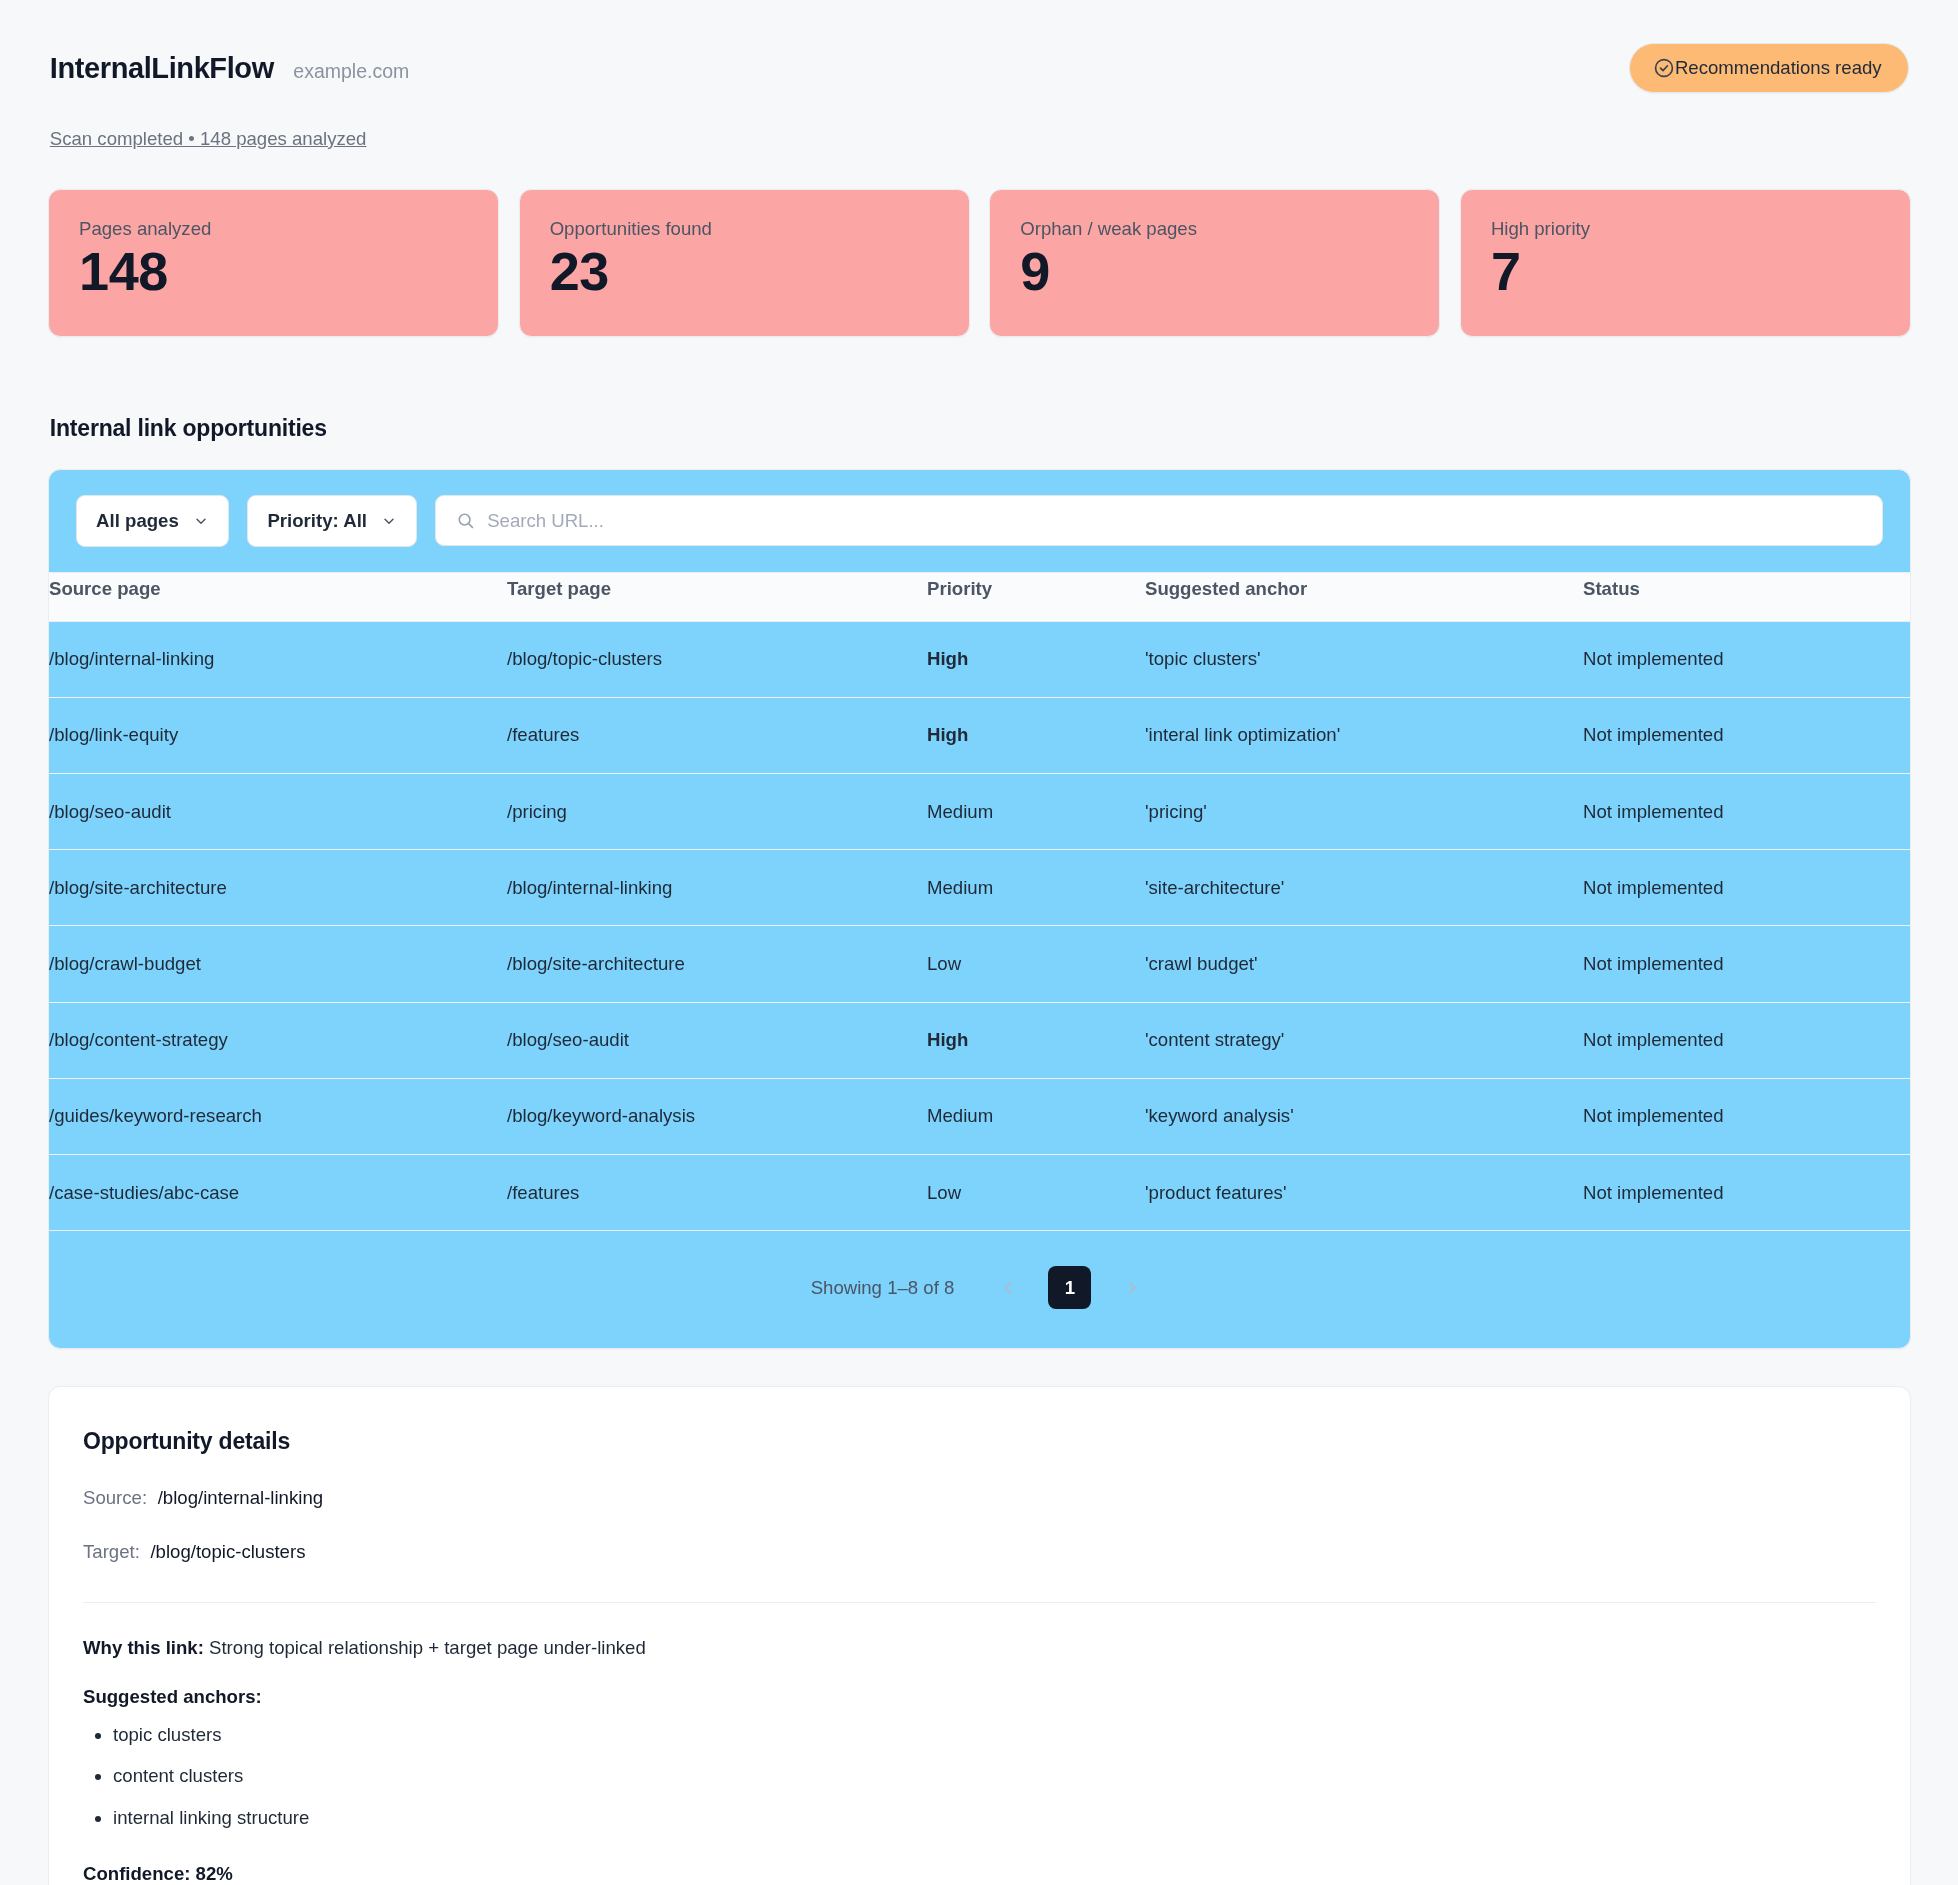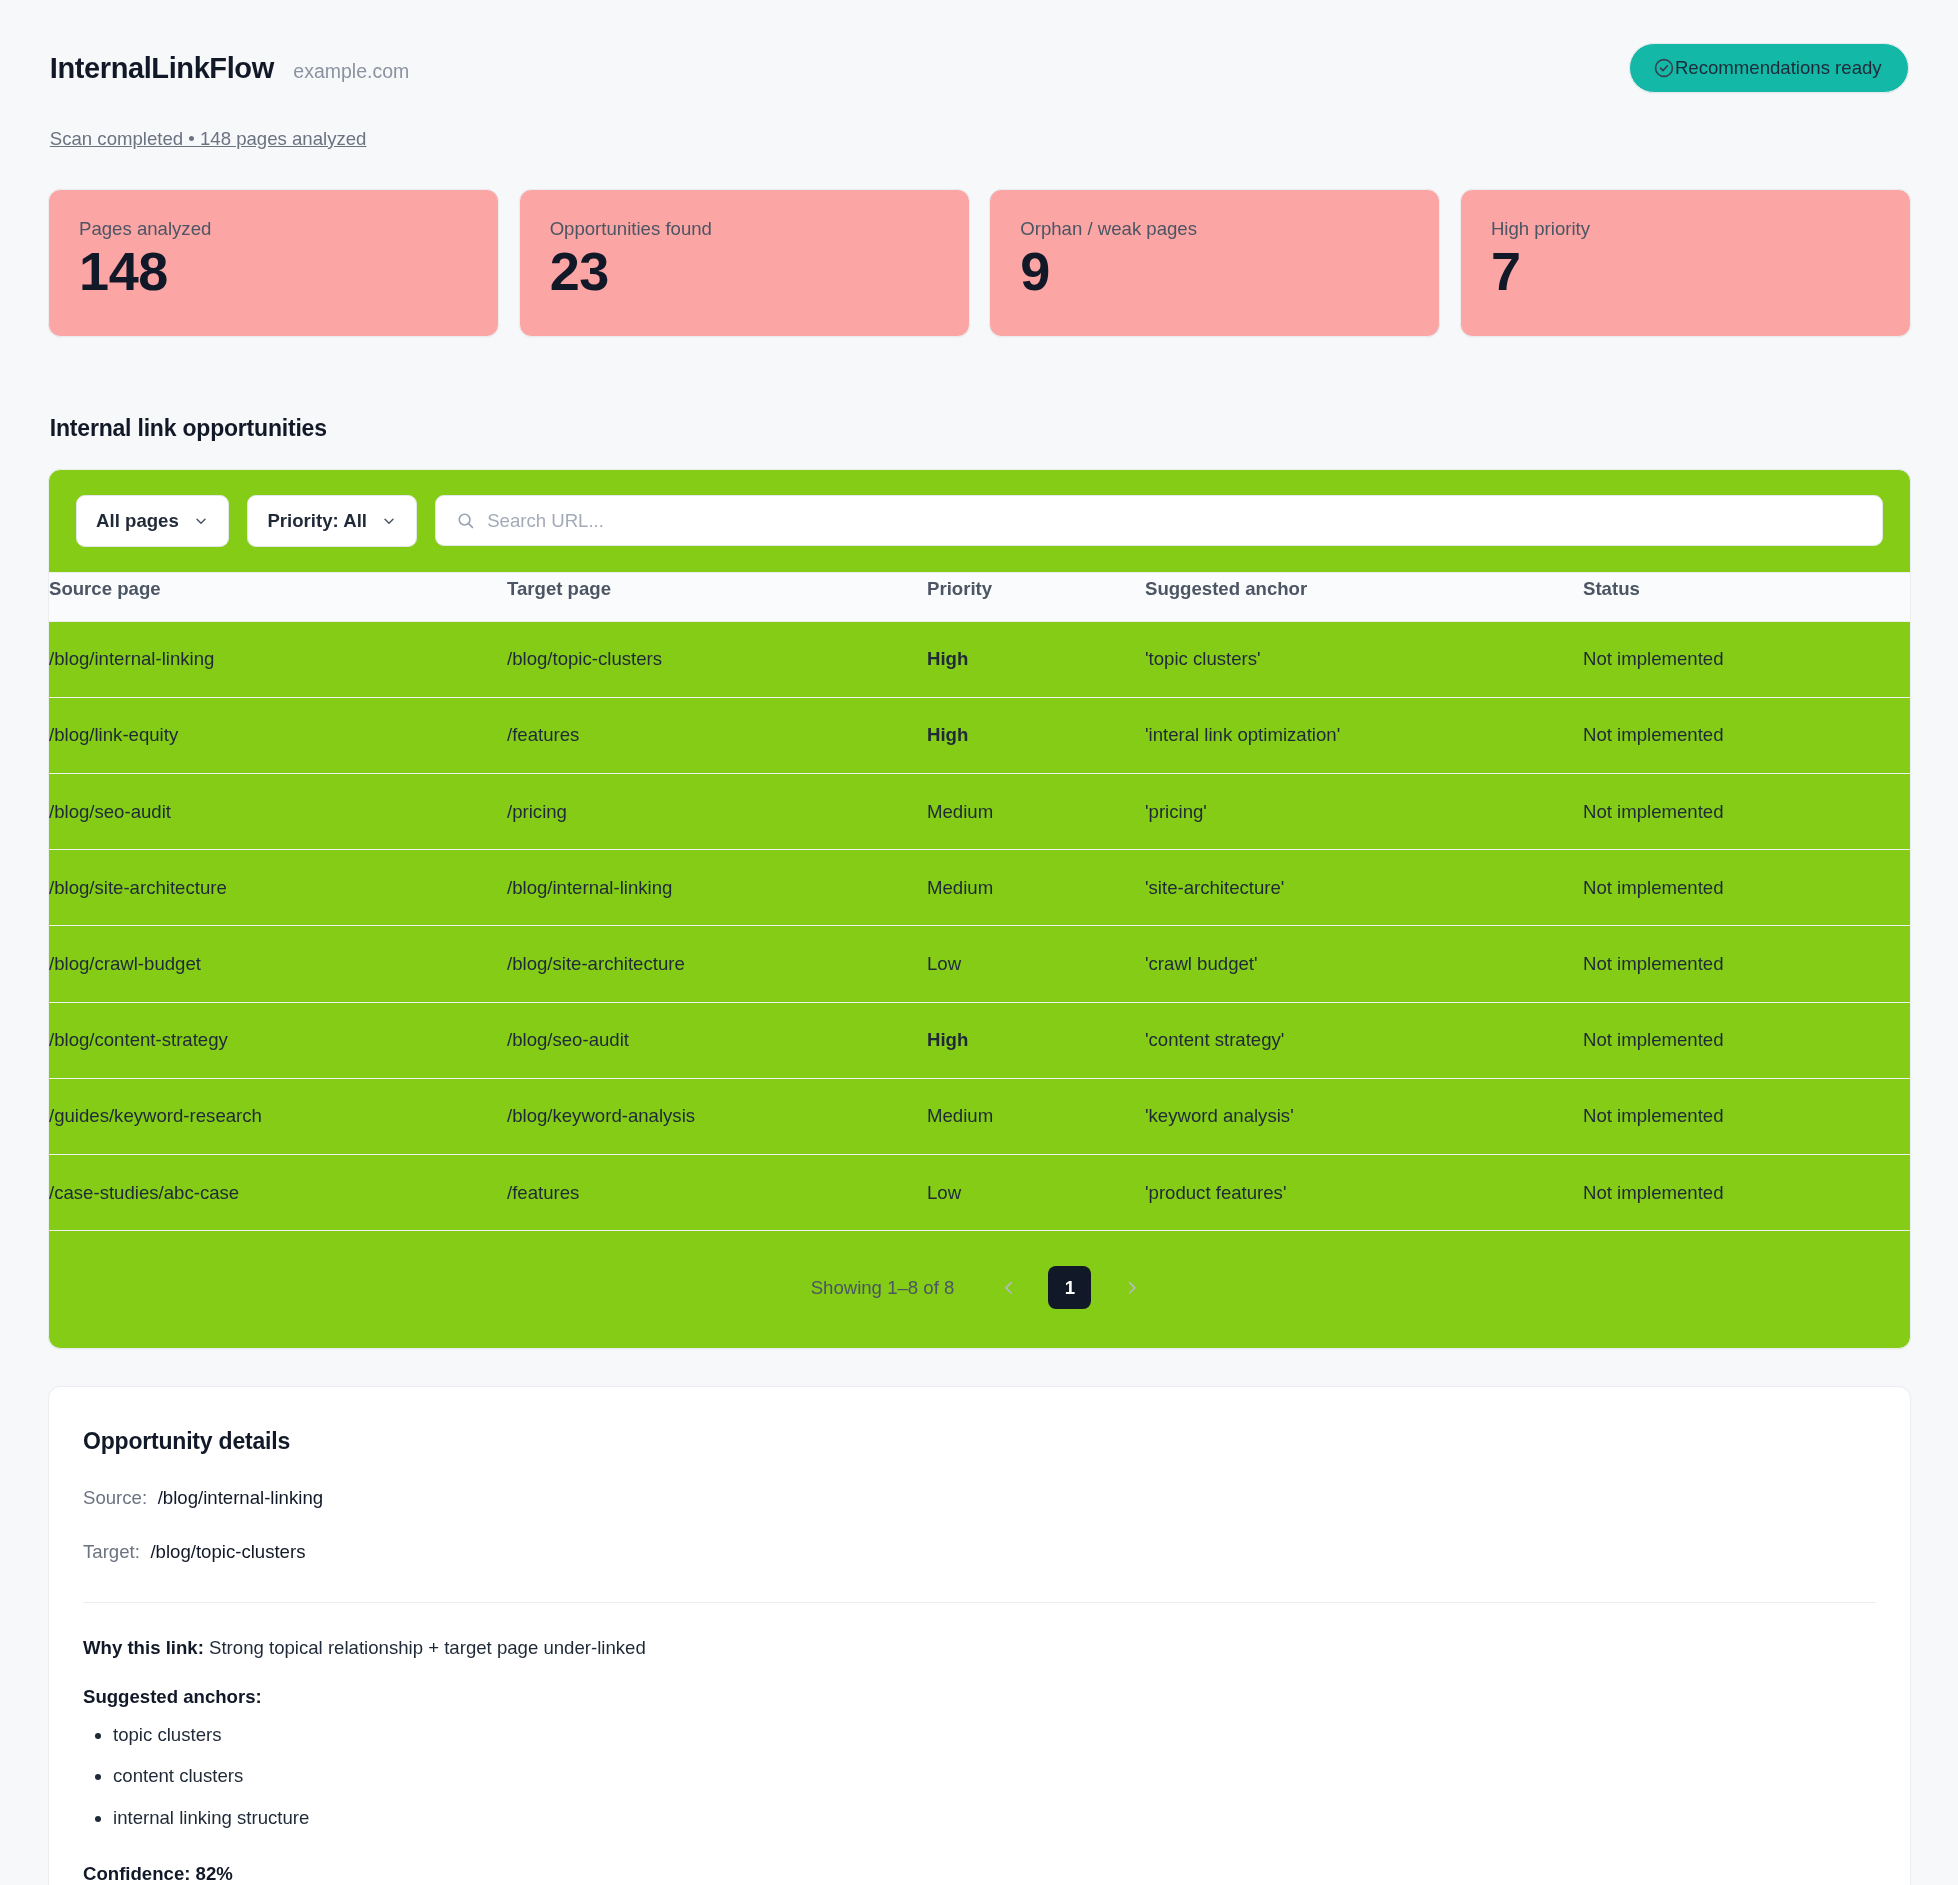--- a/index.html
+++ b/index.html
@@ -39,21 +39,21 @@
     letter-spacing: -0.4px;
   }
   .brand-domain {
     font-size: 19.5px;
     color: #8b93a1;
     font-weight: 400;
   }
   .ready-badge {
     display: inline-flex;
     align-items: center;
-    background: #14b8a6;
+    background: #fdba74;
     border: 0.9px solid #e7e9ee;
     border-radius: 886px;
     padding: 13.3px 26.6px 13.3px 23px;
     font-size: 18.6px;
     color: #1f2937;
     box-shadow: 0 0.9px 1.8px rgba(16,24,40,0.04);
   }
   .ready-badge .icon-check { flex: 0 0 auto; display: block; }
 
   .scan-line {
@@ -98,21 +98,21 @@
     font-size: 23px;
     font-weight: 700;
     color: #111827;
     padding-left: 1.8px;
     letter-spacing: -0.2px;
   }
 
   
   .panel {
     margin-top: 26.6px;
-    background: #84cc16;
+    background: #7dd3fc;
     border: 0.9px solid #ebedf1;
     border-radius: 12.4px;
     box-shadow: 0 0.9px 1.8px rgba(16,24,40,0.03);
     overflow: hidden;
   }
 
   .filter-bar {
     display: flex;
     align-items: center;
     gap: 17.7px;

